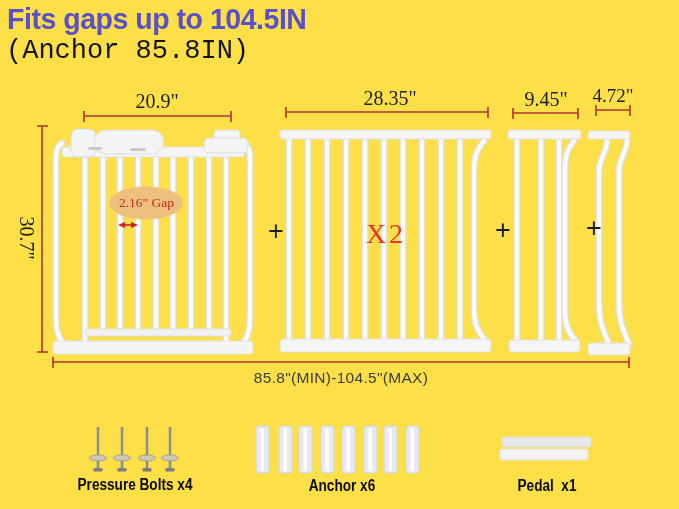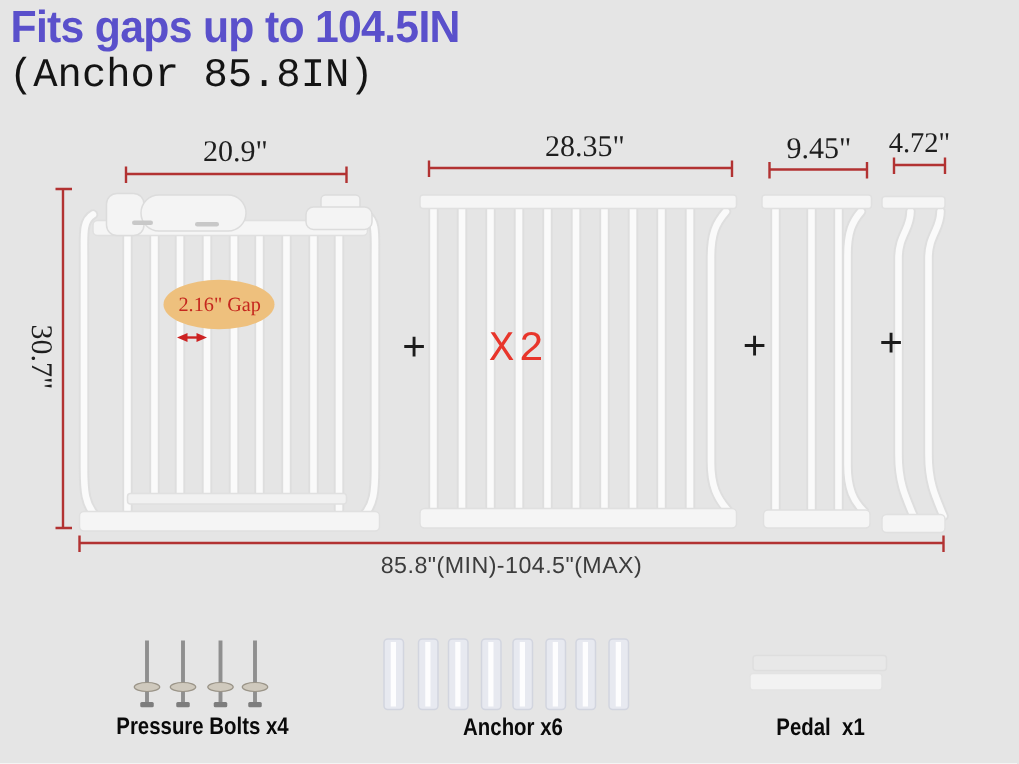--- a/index.html
+++ b/index.html
@@ -1,18 +1,18 @@
 <!DOCTYPE html>
 <html><head>
 <meta charset="utf-8">
 <style>
   * { margin:0; padding:0; box-sizing:border-box; }
   html,body { background:#ffffff; }
   .canvas {
-    position:relative; width:679px; height:509px; background:#e5e5e5;
+    position:relative; width:679px; height:509px; background:#fde047;
     overflow:hidden; font-family:"Liberation Sans", sans-serif;
   }
   .abs { position:absolute; }
   .title {
     left:7px; top:2px; font-family:"Liberation Sans", sans-serif;
     font-weight:bold; font-size:30px; color:#5a50cb; letter-spacing:-0.5px;
     transform:scaleX(.95); transform-origin:left top; white-space:pre;
   }
   .subtitle {
     left:6px; top:36px; font-family:"Liberation Mono", monospace;
@@ -24,22 +24,22 @@
   }
   .dim-v {
     left:-3px; top:227px; width:60px; height:22px; text-align:center;
     transform:rotate(90deg); transform-origin:center;
   }
   .plus {
     font-family:"Liberation Sans", sans-serif; font-size:27px; color:#1c1c1c;
     width:24px; text-align:center;
   }
   .x2 {
-    left:326px; top:218px; width:80px; 
-    font-family:Liberation Mono, monospace; font-size:28px;
+    left:346px; top:218px; width:80px; text-align:center;
+    font-family:Liberation Serif, serif; font-size:28px;
     letter-spacing:3px; color:#e8352b;
   }
   .gap-label {
     left:104px; top:195px; width:85px; text-align:center;
     font-family:"Liberation Serif", serif; font-size:13.5px; color:#c5271e;
     white-space:pre;
   }
   .total-dim {
     left:191px; top:369px; width:300px; text-align:center;
     font-family:"Liberation Sans", sans-serif; font-size:15.5px; color:#3c3c3c;

